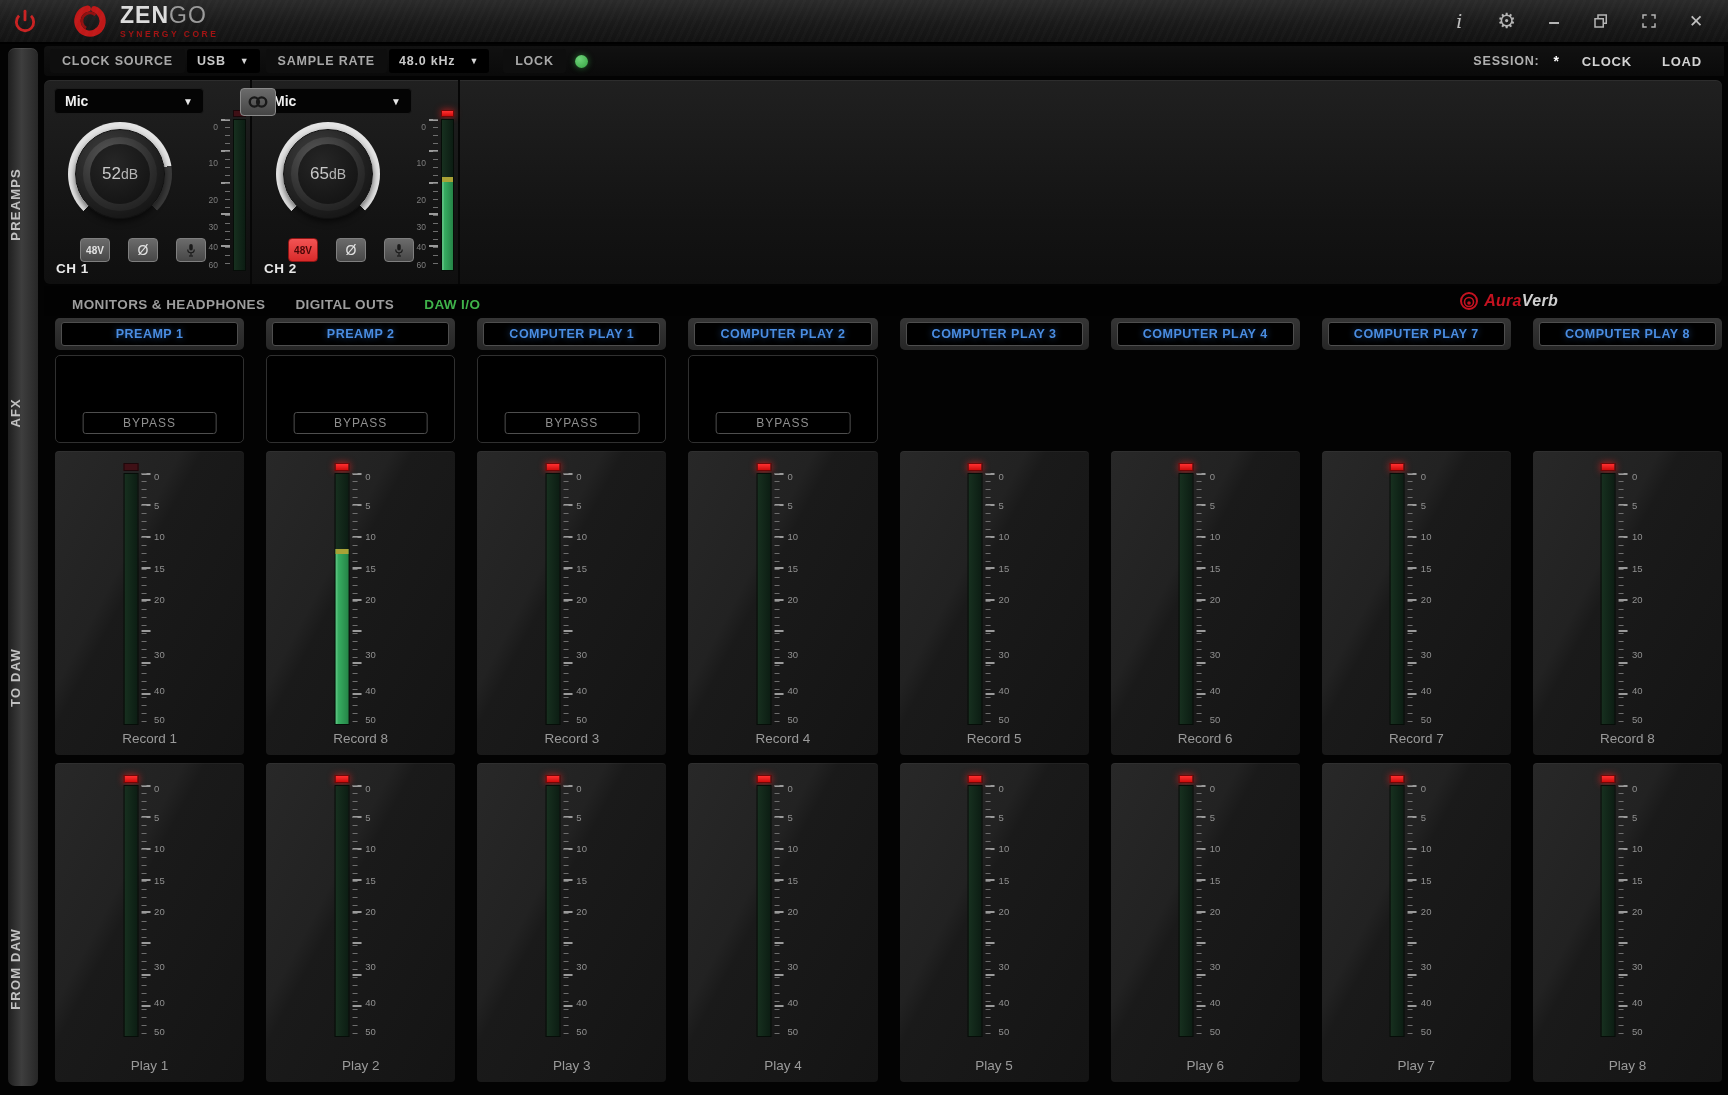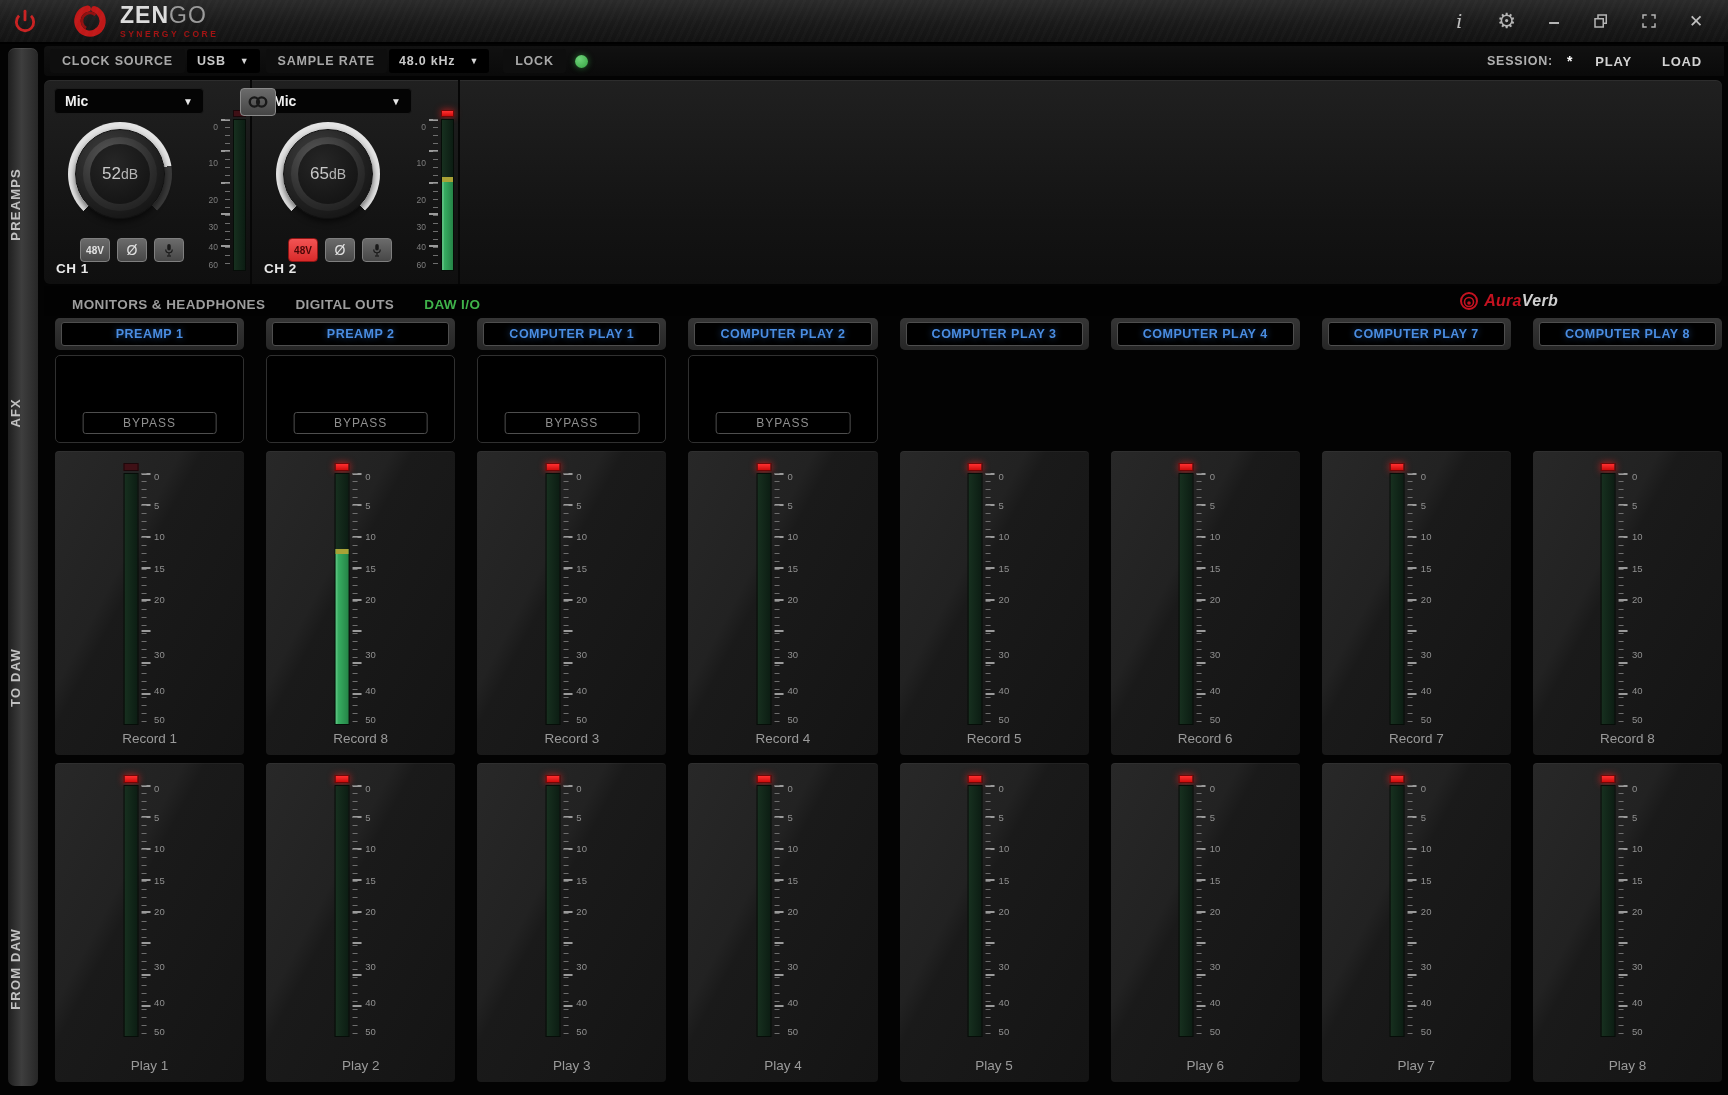--- a/index.html
+++ b/index.html
@@ -69,21 +69,21 @@
     background:radial-gradient(circle at 38% 30%,#565656,#2c2c2c 55%,#1a1a1a 85%);
     border:1px solid #101010;box-shadow:inset 0 0 0 7px rgba(0,0,0,.25),0 3px 6px rgba(0,0,0,.6);}
   .knob-face{position:absolute;inset:14px;border-radius:50%;
     background:radial-gradient(circle at 40% 32%,#262626,#151515 75%);
     display:flex;flex-direction:row;align-items:center;justify-content:center;line-height:1.15;}
   .kv-gain{color:#c8c8c8;font-size:17px;}
   .kv-unit{color:#b5b5b5;font-size:14px;}
   .pointer{position:absolute;inset:10px;border-radius:50%;}
   .pointer::before{content:'';position:absolute;top:6px;left:50%;width:4px;height:10px;margin-left:-2px;
     background:#e8e8e8;border-radius:2px;box-shadow:0 0 3px rgba(255,255,255,.5);}
-  .btns{display:flex;gap:7px;margin:12px 0 0 26px;}
+  .btns{display:flex;gap:18px;margin:12px 0 0 26px;}
   .btns button{width:30px;height:24px;border-radius:4px;border:1px solid #7f7f7f;
     background:linear-gradient(#6b6b6b,#474747);color:#e2e2e2;font-size:10px;font-weight:bold;
     display:flex;align-items:center;justify-content:center;cursor:pointer;padding:0;}
   .btns .bph{font-size:14px;font-weight:normal;}
   .btns .on{background:linear-gradient(#f25454,#d92a2a);border-color:#8f1414;color:#4a0808;}
   .ch-name{position:absolute;left:12px;bottom:8px;color:#e8e8e8;font-weight:bold;font-size:13.5px;letter-spacing:.5px;}
   .link-btn{position:absolute;left:196px;top:8px;width:36px;height:28px;z-index:5;border-radius:4px;
     border:1px solid #8a8a8a;background:linear-gradient(#6b6b6b,#454545);cursor:pointer;
     display:flex;align-items:center;justify-content:center;padding:0;}
 
@@ -212,21 +212,21 @@
     <span>48.0 kHz</span>
     <span class="arr">▼</span>
   </button>
   <div class="lock-wrap">
     <span class="cb-chip" style="margin-left:0;">LOCK</span>
     <span class="lock-dot"></span>
   </div>
   <div class="cb-right">
     <span class="session-label">SESSION:</span>
     <span class="session-star">*</span>
-    <button class="cb-btn">PLAY</button>
+    <button class="cb-btn">CLOCK</button>
     <button class="cb-btn">LOAD</button>
   </div>
 </div>
 
 <div class="sidebar">
   <span class="side-label" style="top:120px;">PREAMPS</span>
   <span class="side-label" style="top:350px;">AFX</span>
   <span class="side-label" style="top:600px;">TO DAW</span>
   <span class="side-label" style="top:880px;">FROM DAW</span>
 </div>

